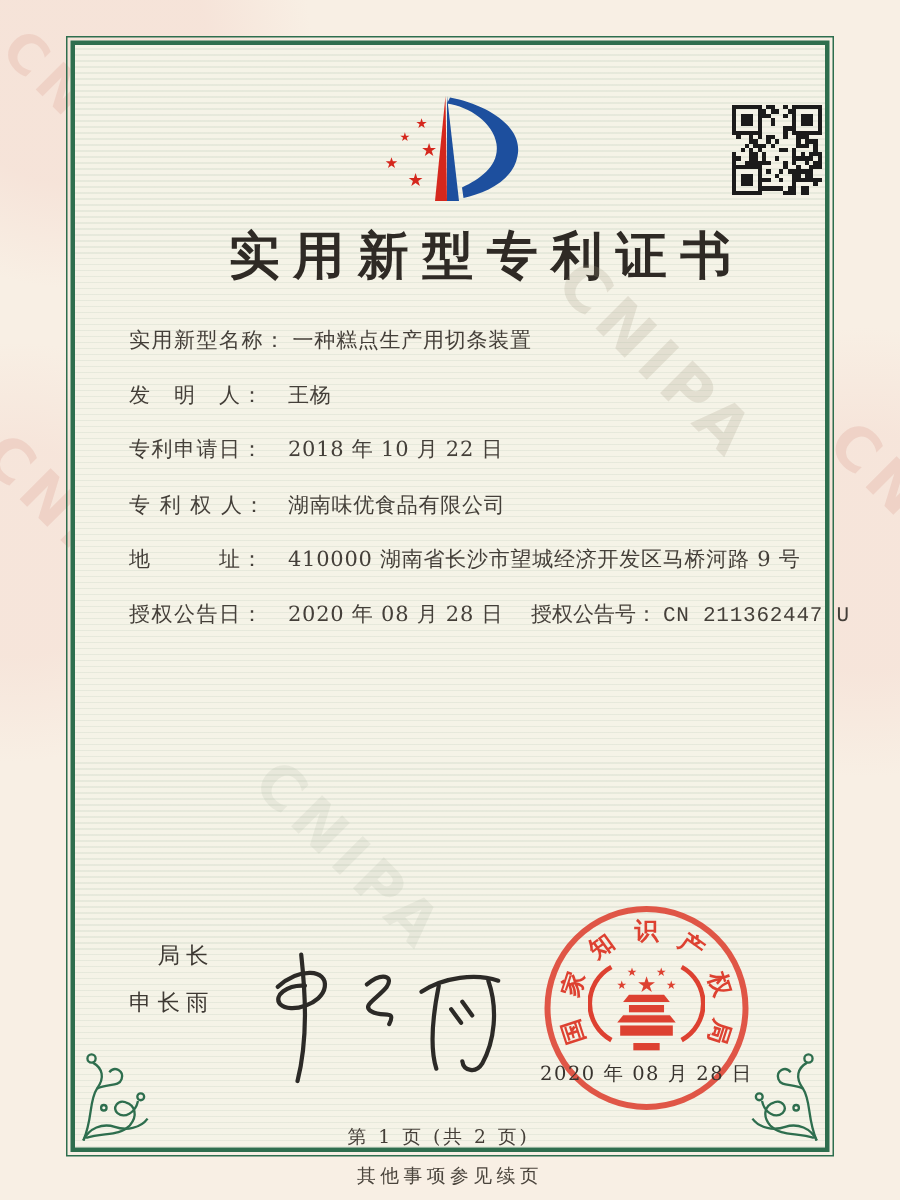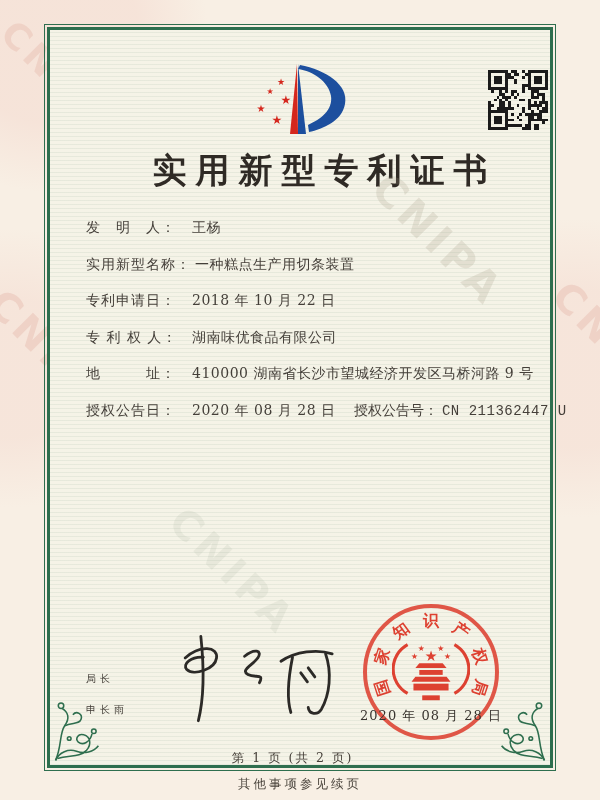--- a/index.html
+++ b/index.html
@@ -34,21 +34,21 @@
   .title{position:absolute;left:0;right:0;top:118px;text-align:center;
          font-size:34px;font-weight:bold;letter-spacing:9px;color:#2f2a25;text-indent:9px;padding-left:40px;}
   .fields{position:absolute;left:36px;right:26px;top:186px;font-size:14px;color:#443f39;}
   .frow{margin-bottom:14.5px;line-height:22px;white-space:nowrap;}
   .flabel{display:inline-block;min-width:102px;letter-spacing:1px;}
   .fvalue{margin-left:4px;letter-spacing:.5px;}
   .pair2{margin-left:14px;font-family:Liberation Mono, monospace;}
   .paras{position:absolute;left:36px;right:28px;top:433px;font-size:13px;line-height:18.6px;
          text-align:justify;color:#4b453e;letter-spacing:.4px;}
   .paras p{margin:0 0 9px 0;text-indent:2em;}
-  .director{position:absolute;left:36px;top:633px;font-size:10px;letter-spacing:4px;color:#3e3933;line-height:31px;}
+  .director{position:absolute;left:36px;top:592px;font-size:15px;letter-spacing:4px;color:#3e3933;line-height:31px;text-align:right;}
   .sig{position:absolute;left:112px;top:598px;width:190px;height:102px;}
   .seal{position:absolute;left:313px;top:574px;width:136px;height:136px;border-radius:50%;
         border:4px solid rgba(221,58,42,.88);box-sizing:border-box;opacity:.96;}
   .seal .rc{position:absolute;left:50%;top:50%;width:20px;height:20px;margin:-10px 0 0 -10px;
         text-align:center;font-size:16px;font-weight:bold;color:#dd3a2a;
         font-family:"DejaVu Sans","Liberation Sans",sans-serif;}
   .r0{transform:rotate(-108deg) translateY(-51px);}
   .r1{transform:rotate(-72deg)  translateY(-51px);}
   .r2{transform:rotate(-36deg)  translateY(-51px);}
   .r3{transform:rotate(0deg)    translateY(-51px);}
@@ -317,24 +317,24 @@
           <rect x="16" y="20" width="1" height="1"></rect>
           <rect x="17" y="20" width="1" height="1"></rect>
         </g>
       </svg>
   </div>
 
   <div class="title">实用新型专利证书</div>
 
   <div class="fields">
     <div class="frow">
+      <span class="flabel">实用新型名称：</span><span class="fvalue">一种糕点生产用切条装置</span>
+    </div>
+    <div class="frow">
       <span class="flabel">发　明　人：</span><span class="fvalue">王杨</span>
-    </div>
-    <div class="frow">
-      <span class="flabel">实用新型名称：</span><span class="fvalue">一种糕点生产用切条装置</span>
     </div>
     <div class="frow">
       <span class="flabel">专利申请日：</span><span class="fvalue">2018 年 10 月 22 日</span>
     </div>
     <div class="frow">
       <span class="flabel">专 利 权 人：</span><span class="fvalue">湖南味优食品有限公司</span>
     </div>
     <div class="frow">
       <span class="flabel">地　　　址：</span><span class="fvalue">410000 湖南省长沙市望城经济开发区马桥河路 9 号</span>
     </div>

